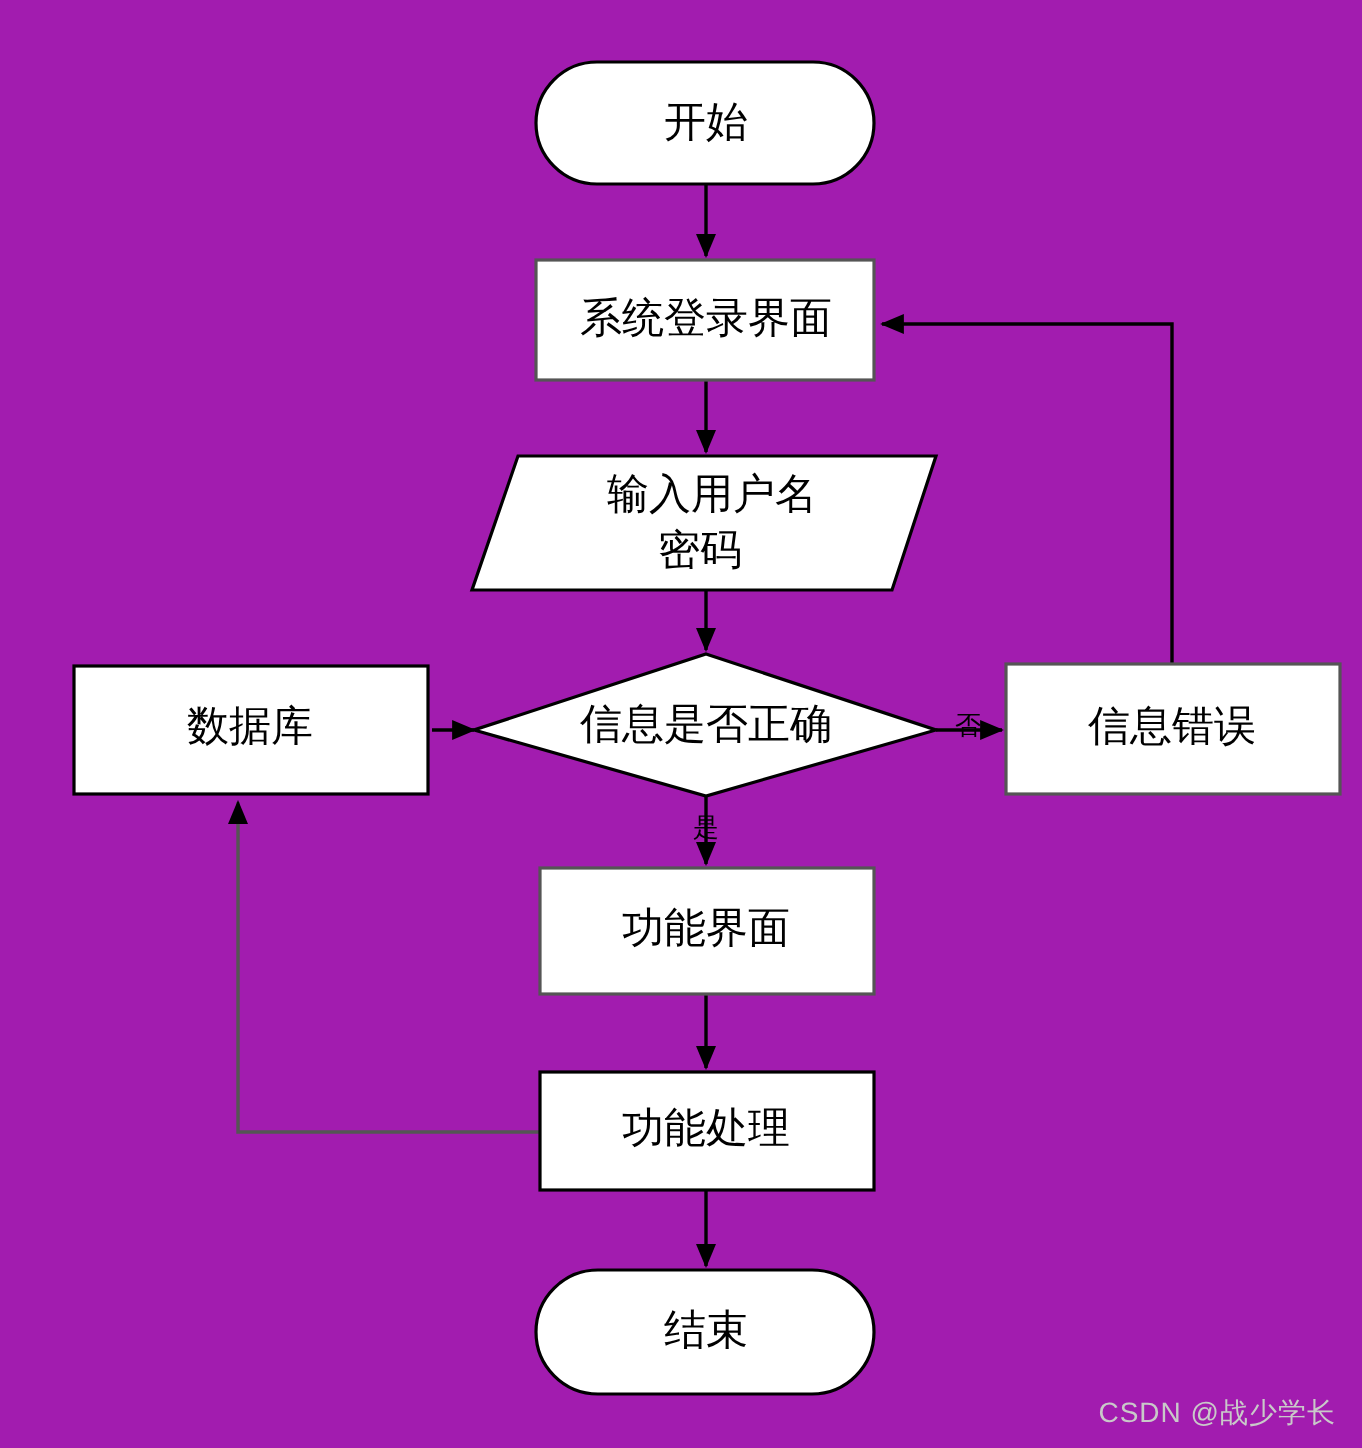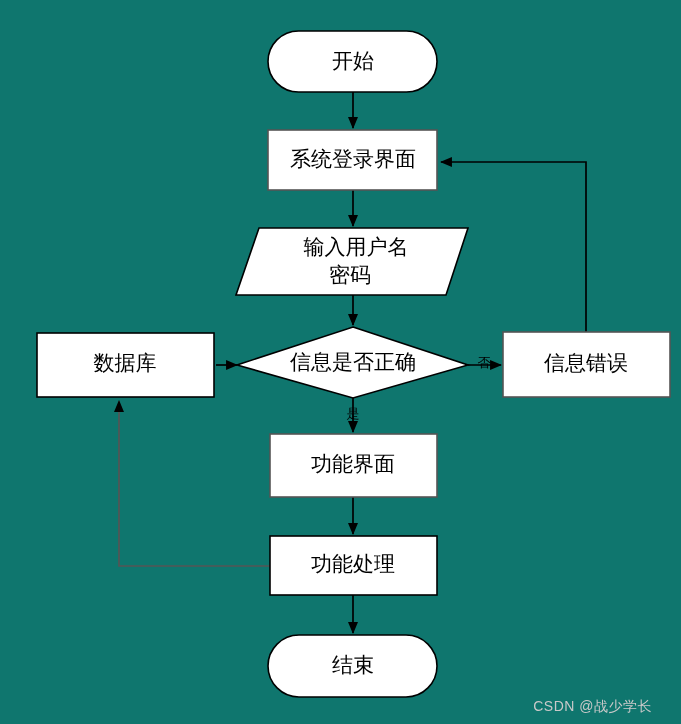--- a/index.html
+++ b/index.html
@@ -7,21 +7,21 @@
     padding: 0;
     background: #ffffff;
   }
   body {
     font-family: "Liberation Serif", "DejaVu Serif", serif;
   }
   #canvas {
     position: relative;
     width: 681px;
     height: 724px;
-    background: #0f766e;
+    background: #a21caf;
     overflow: hidden;
   }
   #flow-svg {
     position: absolute;
     left: 0;
     top: 0;
     width: 681px;
     height: 724px;
   }
   .node-shape {
@@ -53,21 +53,21 @@
   }
   .edge-label {
     font-family: "Liberation Serif", "DejaVu Serif", serif;
     font-size: 13px;
     fill: #000000;
     text-anchor: middle;
     dominant-baseline: middle;
   }
   .watermark {
     position: absolute;
-    right: 29px;
+    right: 13px;
     bottom: 8px;
     font-family: "Liberation Sans", sans-serif;
     font-size: 14px;
     color: #c9c9c9;
     letter-spacing: 0.5px;
     user-select: none;
     text-align: center;
   }
 </style>
 </head>

